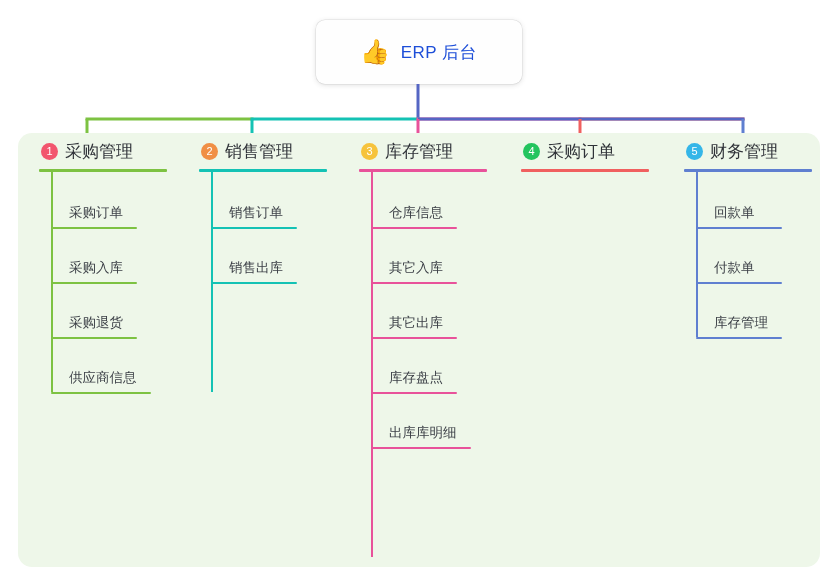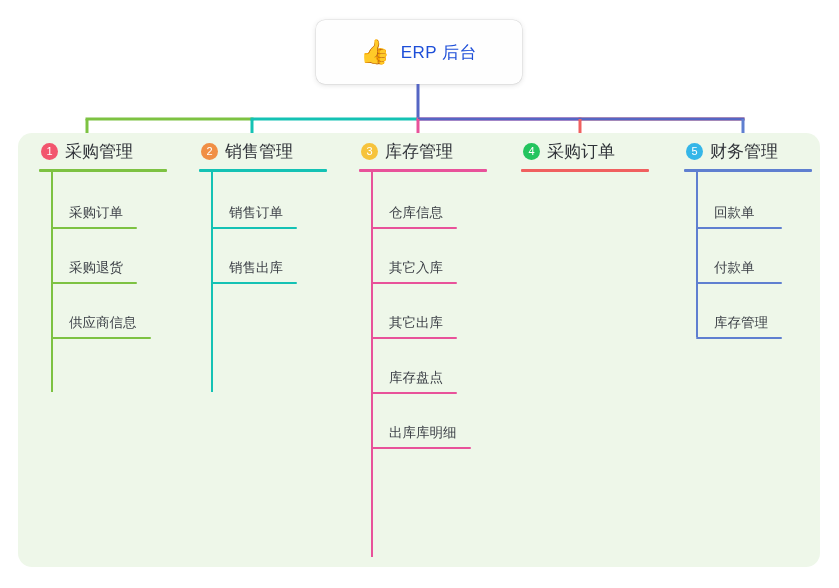--- a/index.html
+++ b/index.html
@@ -199,20 +199,24 @@
           <span class="col-title">采购管理</span>
         </div>
         <div class="head-rule" style="background: rgb(125, 194, 66);"></div>
         <div class="branch">
           <div class="trunk" style="background: rgb(125, 194, 66); height: 220px;"></div>
           <div class="item">
             <span class="item-label">采购订单</span>
             <div class="item-rule" style="background: rgb(125, 194, 66);"></div>
           </div>
           <div class="item">
+            <span class="item-label">采购入库</span>
+            <div class="item-rule" style="background: rgb(125, 194, 66);"></div>
+          </div>
+          <div class="item">
             <span class="item-label">采购退货</span>
             <div class="item-rule" style="background: rgb(125, 194, 66);"></div>
           </div>
           <div class="item">
             <span class="item-label">供应商信息</span>
             <div class="item-rule wide" style="background: rgb(125, 194, 66);"></div>
           </div>
         </div>
       </div>
       <div class="column col-1">

